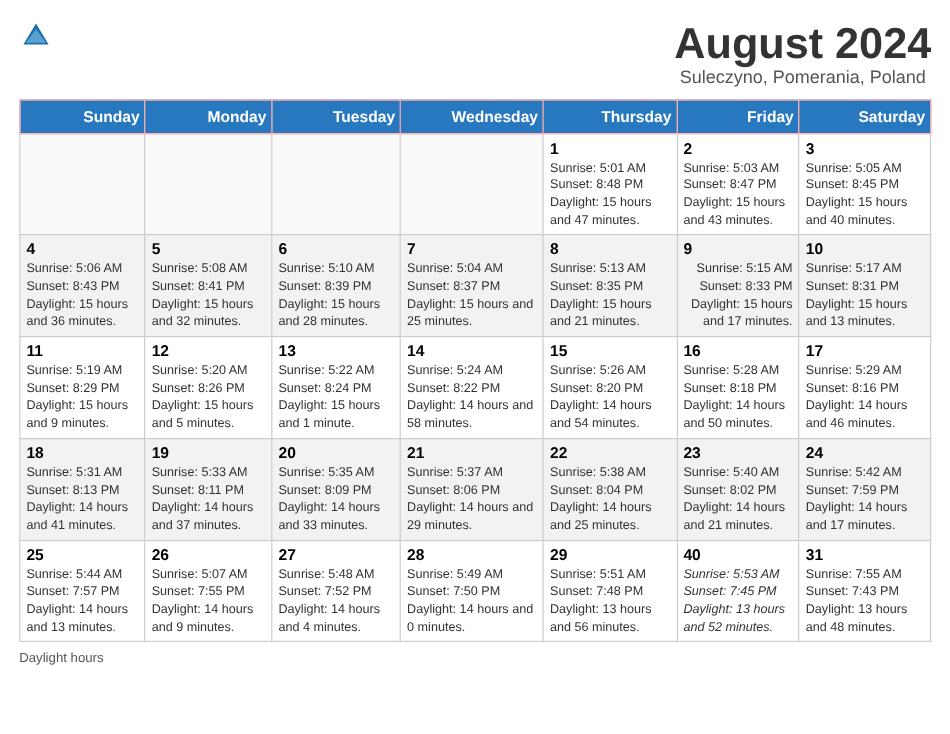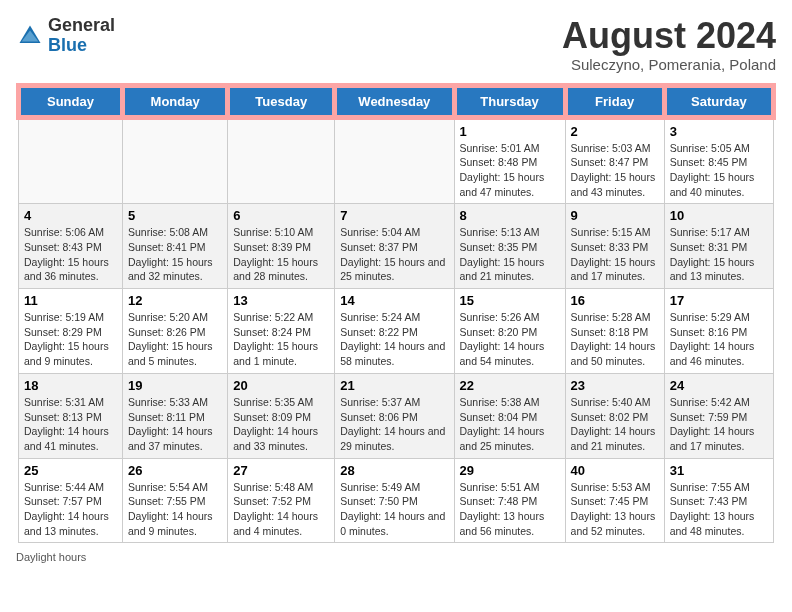--- a/index.html
+++ b/index.html
@@ -34,45 +34,45 @@
     .logo-blue {
       font-size: 18px;
       font-weight: bold;
       color: #1a6faf;
     }
     .logo-icon {
       width: 28px;
       height: 28px;
     }
     .title-area {
-      text-align: right;
+      text-align: center;
     }
     .main-title {
       font-size: 36px;
       font-weight: bold;
       color: #333;
       line-height: 1.1;
     }
     .subtitle {
       font-size: 15px;
       color: #555;
     }
     table {
       width: 100%;
       border-collapse: collapse;
       font-size: 11px;
     }
     thead tr th {
       background-color: #2878c0;
       color: #fff;
       padding: 6px 4px;
-      text-align: center;
+      text-align: right;
       font-size: 13px;
       font-weight: bold;
-      border: 5px solid #fca5a5;
+      border: 1px solid #fca5a5;
     }
     tbody tr td {
       border: 1px solid #ccc;
       vertical-align: top;
       padding: 4px 5px;
       min-height: 70px;
       height: 80px;
       background: #fff;
     }
     tbody tr:nth-child(even) td {
@@ -100,24 +100,20 @@
   </style>
 </head>
 <body>
 
 <div class="header">
   <div class="logo">
     <svg class="logo-icon" viewBox="0 0 40 40" xmlns="http://www.w3.org/2000/svg">
       <polygon points="20,5 35,30 5,30" fill="#1a6faf"></polygon>
       <polygon points="20,12 32,28 8,28" fill="#5aa0d0"></polygon>
     </svg>
-    <div class="logo-text">
-      <span class="logo-general">General</span>
-      <span class="logo-blue">Blue</span>
-    </div>
   </div>
   <div class="title-area">
     <div class="main-title">August 2024</div>
     <div class="subtitle">Suleczyno, Pomerania, Poland</div>
   </div>
 </div>
 
 <table>
   <thead>
     <tr>
@@ -181,21 +177,21 @@
 Daylight: 15 hours and 25 minutes.</div>
         </td>
         <td>
           <span class="day-number">8</span>
           <div class="day-info" style="white-space: pre-line;">Sunrise: 5:13 AM
 Sunset: 8:35 PM
 Daylight: 15 hours and 21 minutes.</div>
         </td>
         <td>
           <span class="day-number">9</span>
-          <div class="day-info" style="white-space: pre-line;">Sunrise: 5:15 AM
+          <div class="day-info" style="white-space: pre-line; text-align: right;">Sunrise: 5:15 AM
 Sunset: 8:33 PM
 Daylight: 15 hours and 17 minutes.</div>
         </td>
         <td>
           <span class="day-number">10</span>
           <div class="day-info" style="white-space: pre-line;">Sunrise: 5:17 AM
 Sunset: 8:31 PM
 Daylight: 15 hours and 13 minutes.</div>
         </td>
       </tr>
@@ -289,21 +285,21 @@
       </tr>
       <tr>
         <td>
           <span class="day-number">25</span>
           <div class="day-info" style="white-space: pre-line;">Sunrise: 5:44 AM
 Sunset: 7:57 PM
 Daylight: 14 hours and 13 minutes.</div>
         </td>
         <td>
           <span class="day-number">26</span>
-          <div class="day-info" style="white-space: pre-line;">Sunrise: 5:54 AM
+          <div class="day-info" style="white-space: pre-line;">Sunrise: 5:07 AM
 Sunset: 7:55 PM
 Daylight: 14 hours and 9 minutes.</div>
         </td>
         <td>
           <span class="day-number">27</span>
           <div class="day-info" style="white-space: pre-line;">Sunrise: 5:48 AM
 Sunset: 7:52 PM
 Daylight: 14 hours and 4 minutes.</div>
         </td>
         <td>
@@ -313,21 +309,21 @@
 Daylight: 14 hours and 0 minutes.</div>
         </td>
         <td>
           <span class="day-number">29</span>
           <div class="day-info" style="white-space: pre-line;">Sunrise: 5:51 AM
 Sunset: 7:48 PM
 Daylight: 13 hours and 56 minutes.</div>
         </td>
         <td>
           <span class="day-number">40</span>
-          <div class="day-info" style="white-space: pre-line;">Sunrise: 5:53 AM
+          <div class="day-info" style="white-space: pre-line; font-style: italic;">Sunrise: 5:53 AM
 Sunset: 7:45 PM
 Daylight: 13 hours and 52 minutes.</div>
         </td>
         <td>
           <span class="day-number">31</span>
           <div class="day-info" style="white-space: pre-line;">Sunrise: 7:55 AM
 Sunset: 7:43 PM
 Daylight: 13 hours and 48 minutes.</div>
         </td>
       </tr>

